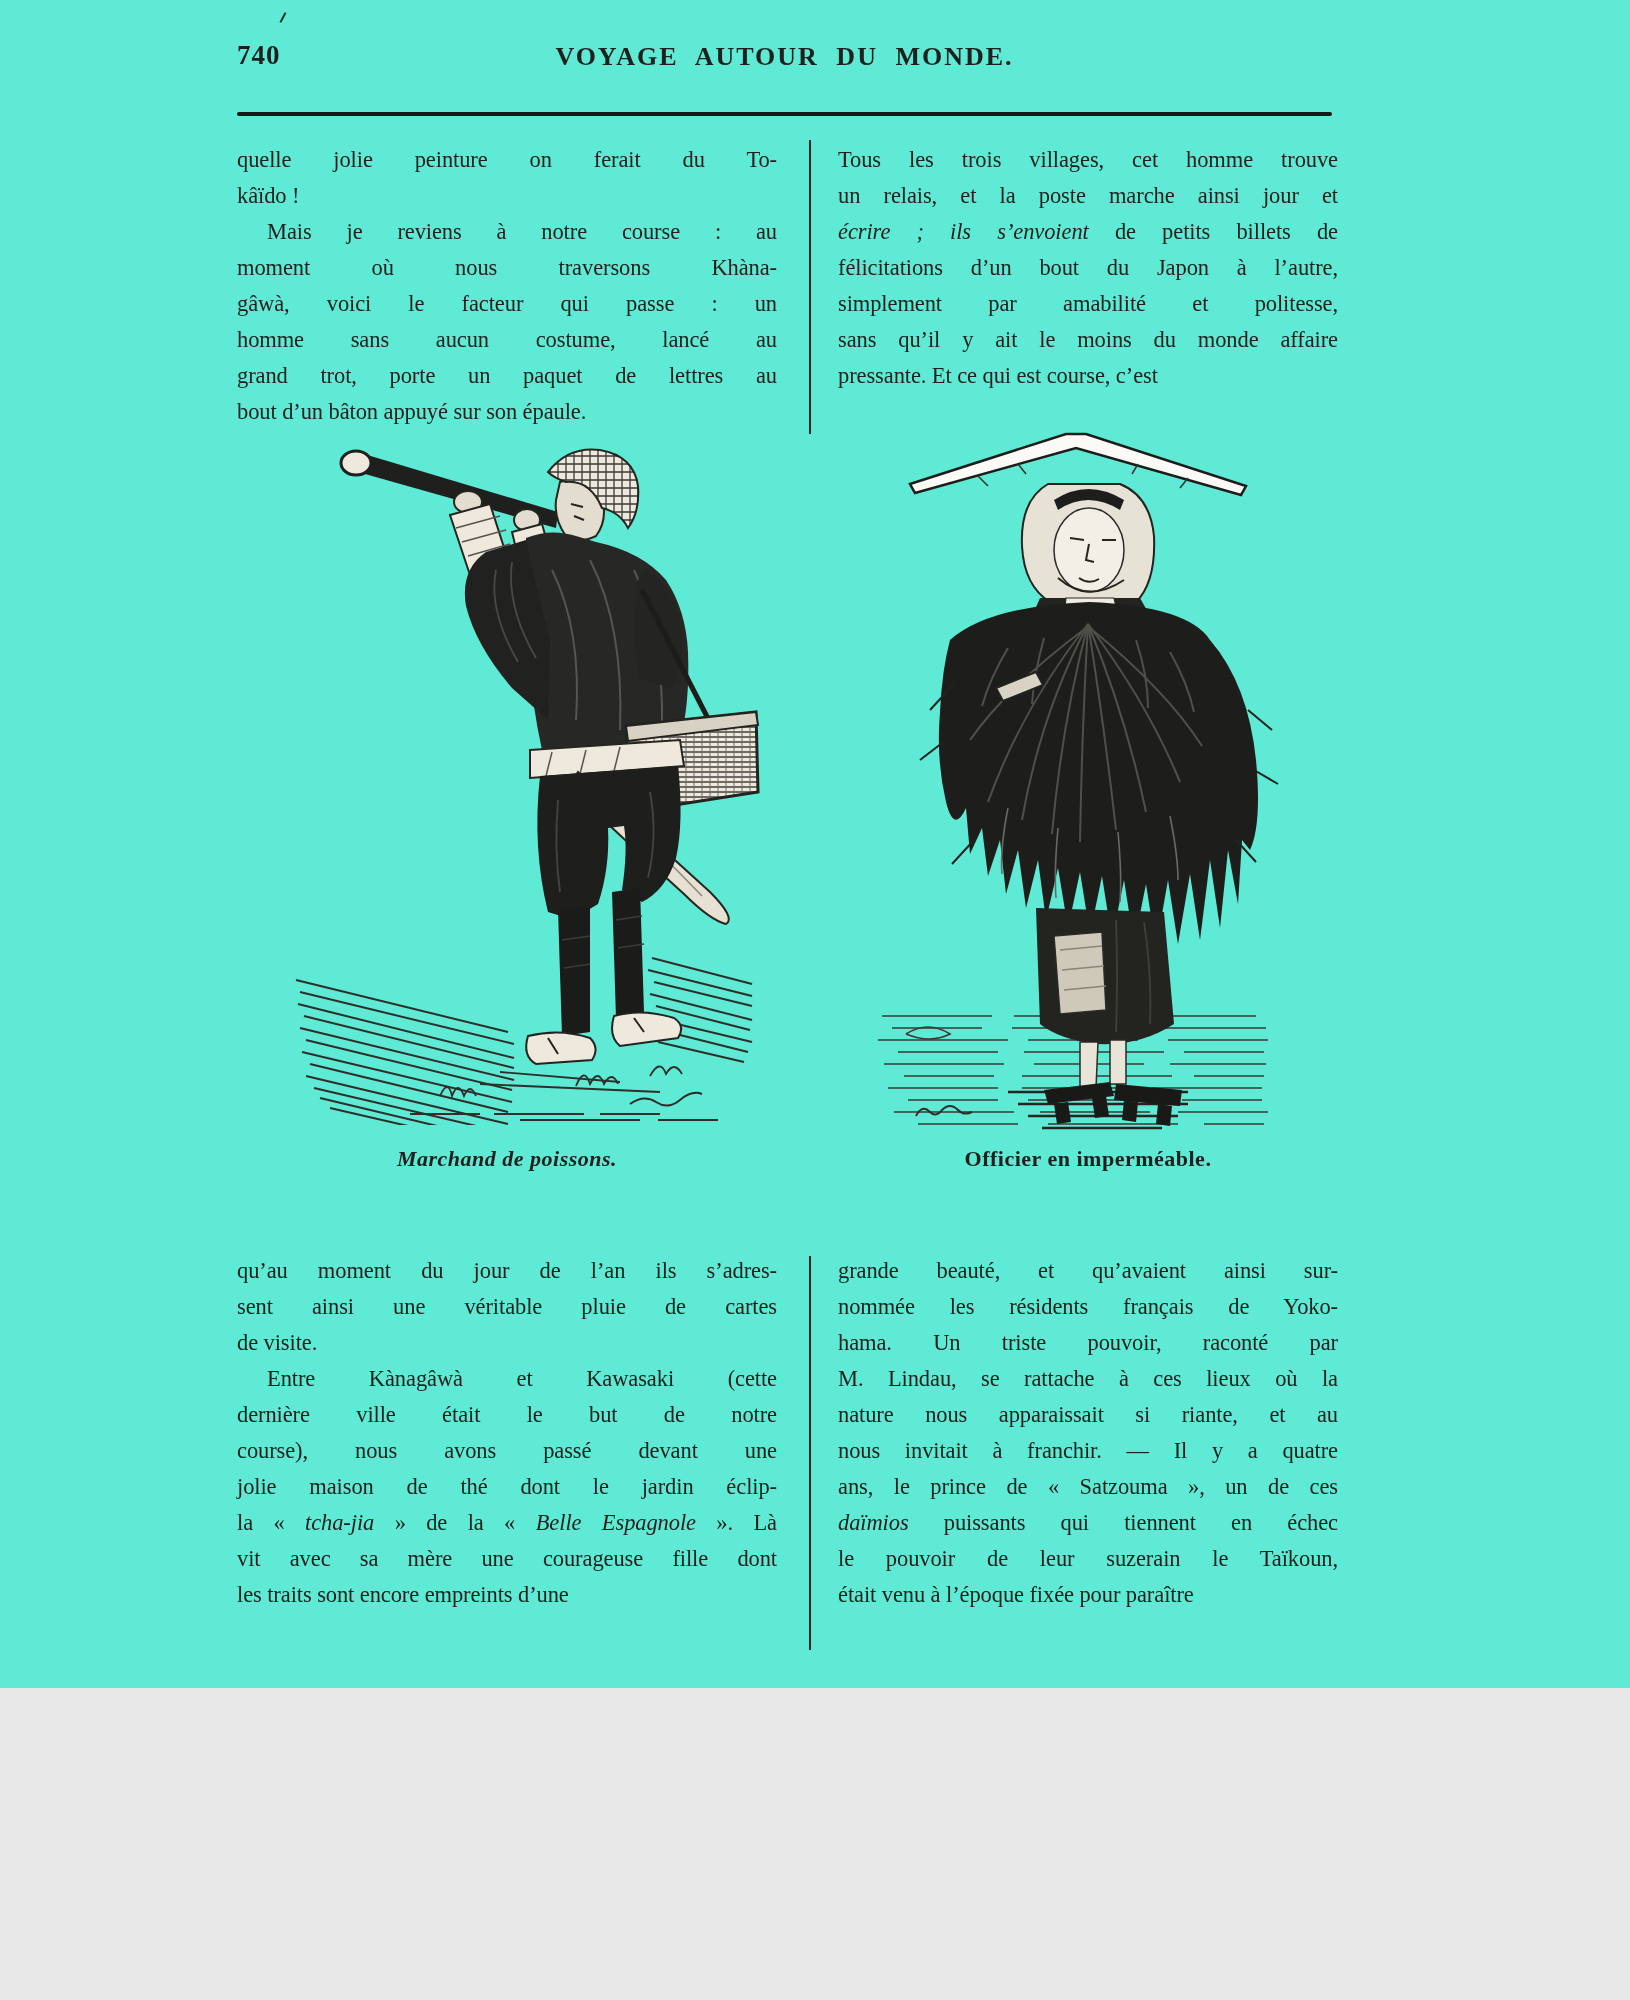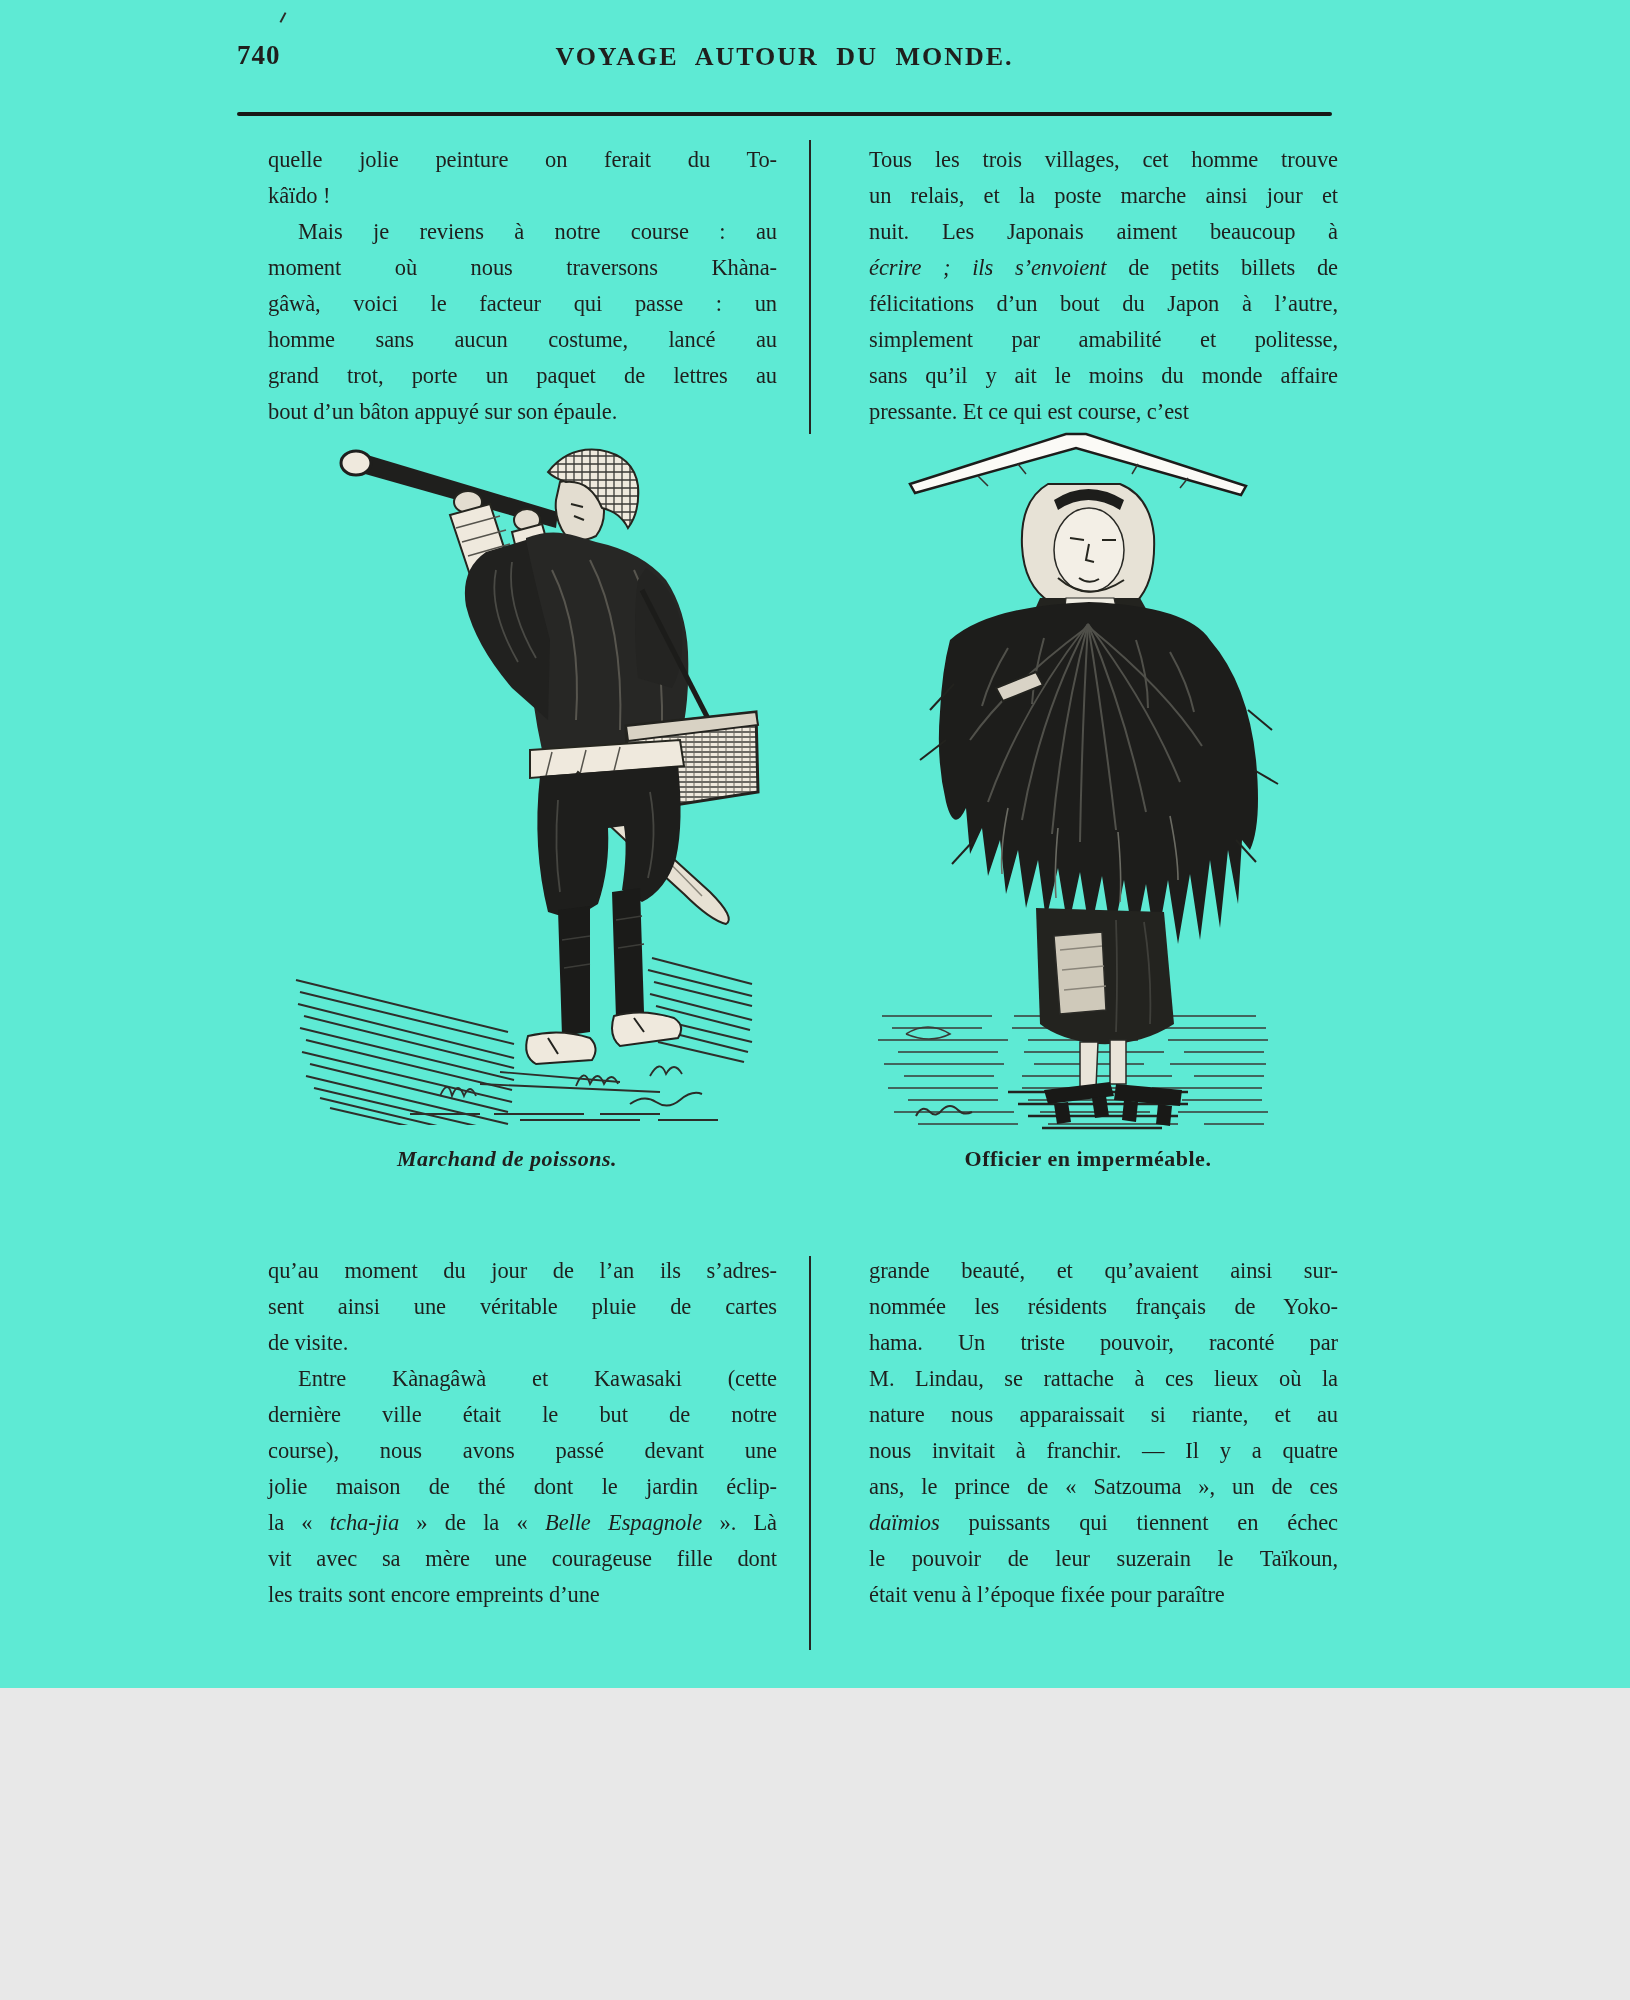--- a/index.html
+++ b/index.html
@@ -13,21 +13,21 @@
     font-size:26px;font-weight:bold;letter-spacing:2px;word-spacing:9px;}
   .hrule{position:absolute;left:237px;top:112px;width:1095px;height:4px;background:#181816;border-radius:2px;}
   .vdiv{position:absolute;width:2px;background:#262622;}
   .vdiv.top{left:809px;top:140px;height:294px;}
   .vdiv.bottom{left:809px;top:1256px;height:394px;}
   .col{position:absolute;font-size:22.5px;letter-spacing:-0.1px;}
   .col.tl{left:237px;top:142px;width:540px;}
   .col.tr{left:838px;top:142px;width:500px;}
   .col.bl{left:237px;top:1253px;width:540px;}
   .col.br{left:838px;top:1253px;width:500px;}
-  .tline{height:36px;line-height:36px;text-align:justify;text-align-last:justify;white-space:nowrap;margin-left:31px;}
+  .tline{height:36px;line-height:36px;text-align:justify;text-align-last:justify;white-space:nowrap;}
   .tline.tlast{text-align-last:left;}
   .tline.tindent{text-indent:30px;}
   .caption{position:absolute;top:1146px;font-size:22px;font-weight:bold;text-align:center;letter-spacing:0.5px;}
   .caption.left{left:237px;width:540px;font-style:italic;}
   .caption.right{left:838px;width:500px;}
   .fig{position:absolute;}
   .fig.left{left:290px;top:420px;width:470px;height:705px;}
   .fig.right{left:858px;top:388px;width:440px;height:755px;}
   .stray{position:absolute;background:#2c2c28;}
   .stray.tick{left:282px;top:12px;width:2px;height:11px;transform:rotate(28deg);}
@@ -52,21 +52,20 @@
       <div class="tline tindent"><span>Mais je reviens à notre course : au</span></div>
       <div class="tline"><span>moment où nous traversons Khàna-</span></div>
       <div class="tline"><span>gâwà, voici le facteur qui passe : un</span></div>
       <div class="tline"><span>homme sans aucun costume, lancé au</span></div>
       <div class="tline"><span>grand trot, porte un paquet de lettres au</span></div>
       <div class="tline tlast"><span>bout d’un bâton appuyé sur son épaule.</span></div>
     </div>
   <div class="col tr">
       <div class="tline"><span>Tous les trois villages, cet homme trouve</span></div>
       <div class="tline"><span>un relais, et la poste marche ainsi jour et</span></div>
-      <div class="tline"><span>nuit. Les Japonais aiment beaucoup à</span></div>
       <div class="tline"><i>écrire ; ils s’envoient</i><span> de petits billets de</span></div>
       <div class="tline"><span>félicitations d’un bout du Japon à l’autre,</span></div>
       <div class="tline"><span>simplement par amabilité et politesse,</span></div>
       <div class="tline"><span>sans qu’il y ait le moins du monde affaire</span></div>
       <div class="tline tlast"><span>pressante. Et ce qui est course, c’est</span></div>
     </div>
 
   <svg class="fig left" viewBox="0 0 470 705">
     <defs>
       <pattern id="weave" width="16" height="10" patternUnits="userSpaceOnUse">

